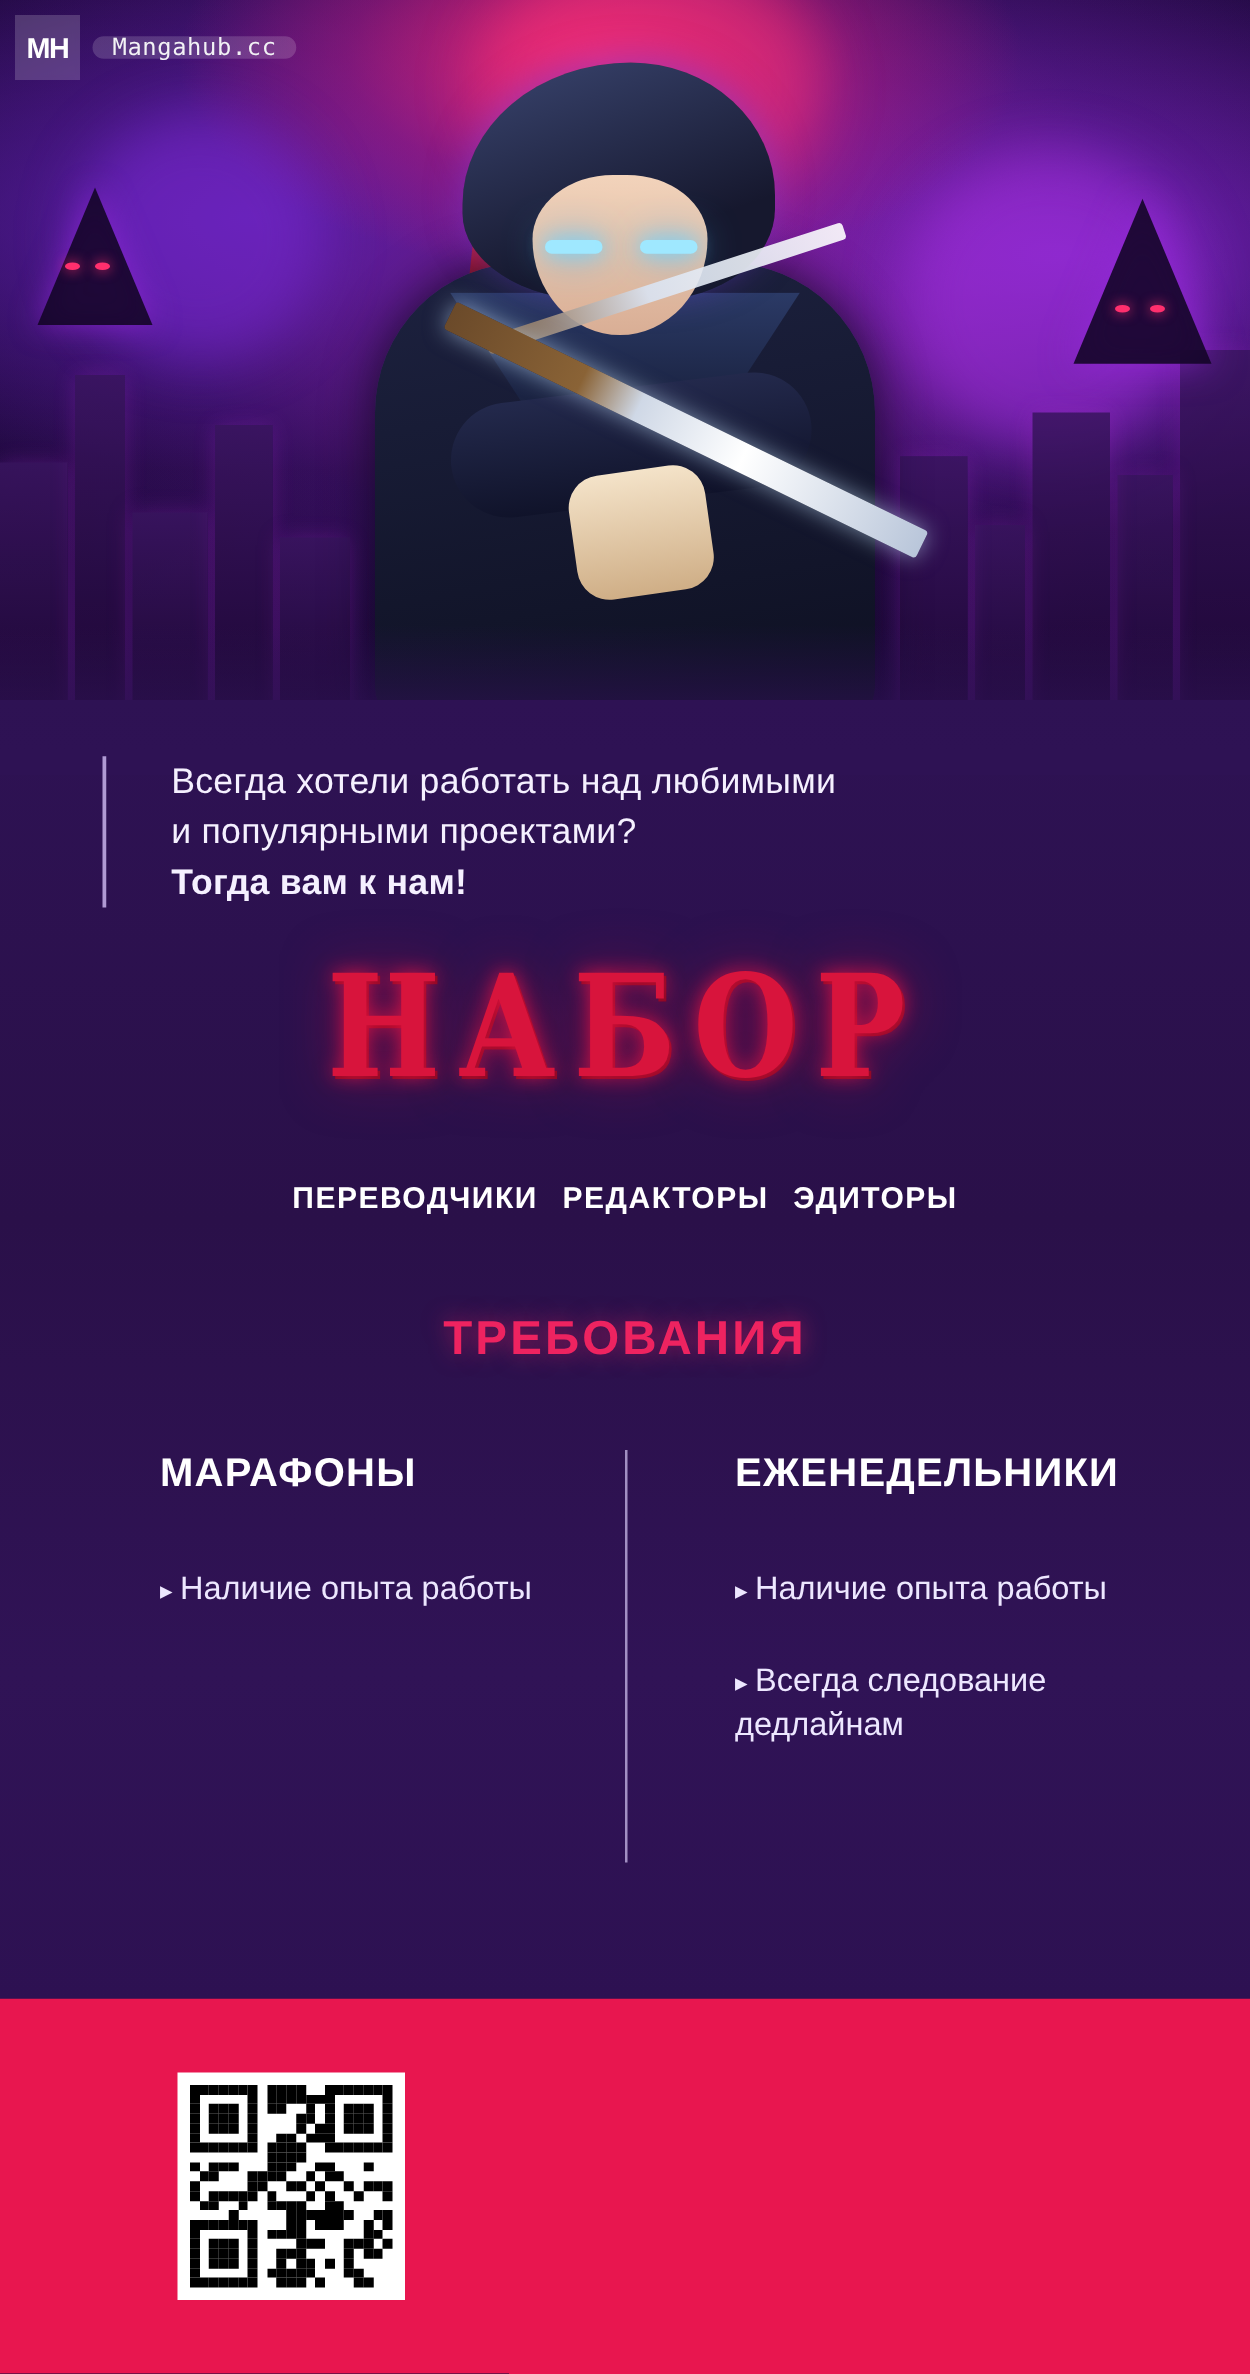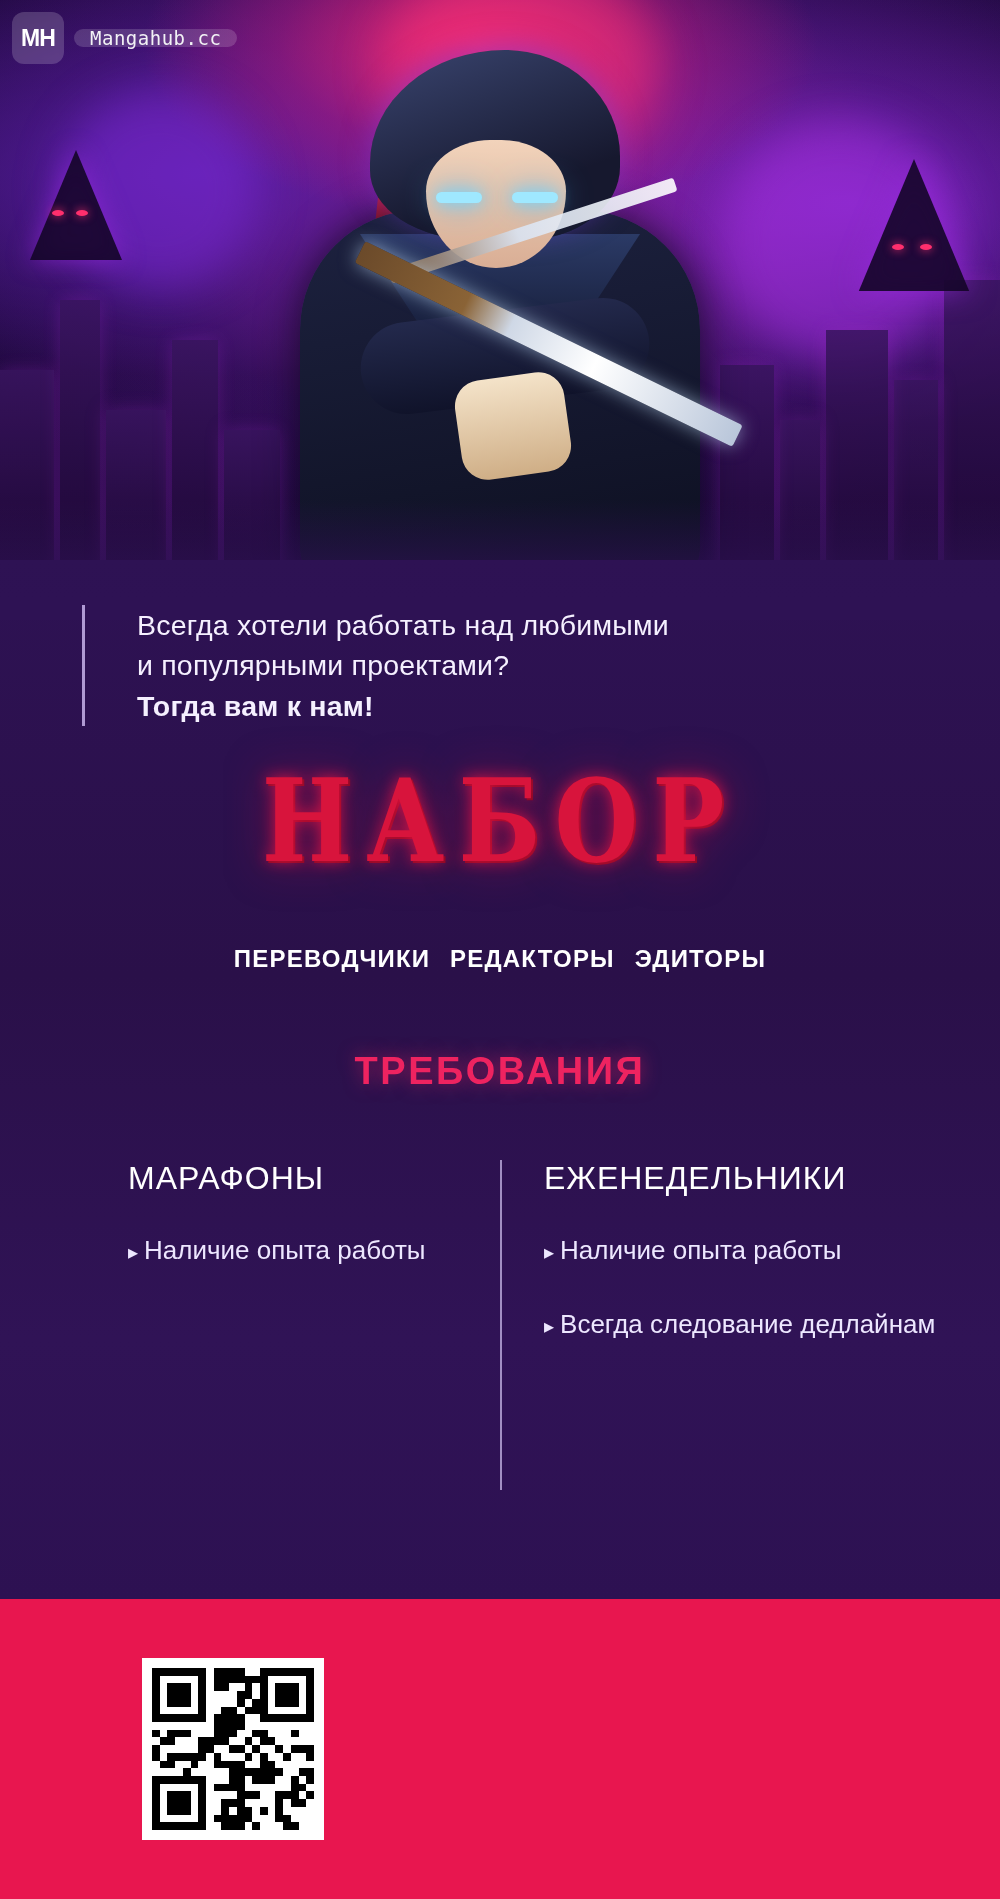--- a/index.html
+++ b/index.html
@@ -172,21 +172,21 @@
     position: absolute;
     left: 12px;
     top: 12px;
     display: flex;
     align-items: center;
     gap: 10px;
     z-index: 50;
   }
   .wm-logo {
     width: 52px; height: 52px;
-    border-radius: 12px;
+    border-radius: 0;
     background: rgba(255,255,255,0.18);
     backdrop-filter: blur(2px);
     display: flex;
     align-items: center;
     justify-content: center;
     color: #fff;
     font-size: 23px;
     font-weight: bold;
     letter-spacing: -1px;
   }
@@ -281,37 +281,37 @@
     left: 0;
     width: 1000px;
     display: flex;
   }
   .col {
     width: 50%;
     box-sizing: border-box;
     padding: 0 40px 0 128px;
   }
   .col.right {
-    padding-left: 44px;
+    padding-left: 88px;
     padding-right: 40px;
   }
   .divider {
     position: absolute;
     left: 500px;
     top: 600px;
     width: 2px;
     height: 330px;
     background: rgba(225,210,255,0.65);
   }
   .col-head {
     color: #ffffff;
     font-size: 32px;
-    font-weight: normal;
+    font-weight: bold;
     letter-spacing: 1px;
-    margin-bottom: 36px;
+    margin-bottom: 56px;
   }
   .bullet {
     color: #ede7ff;
     font-size: 26px;
     line-height: 1.32;
     margin-bottom: 40px;
   }
   .bullet .mark {
     color: #ede7ff;
     margin-right: 6px;

